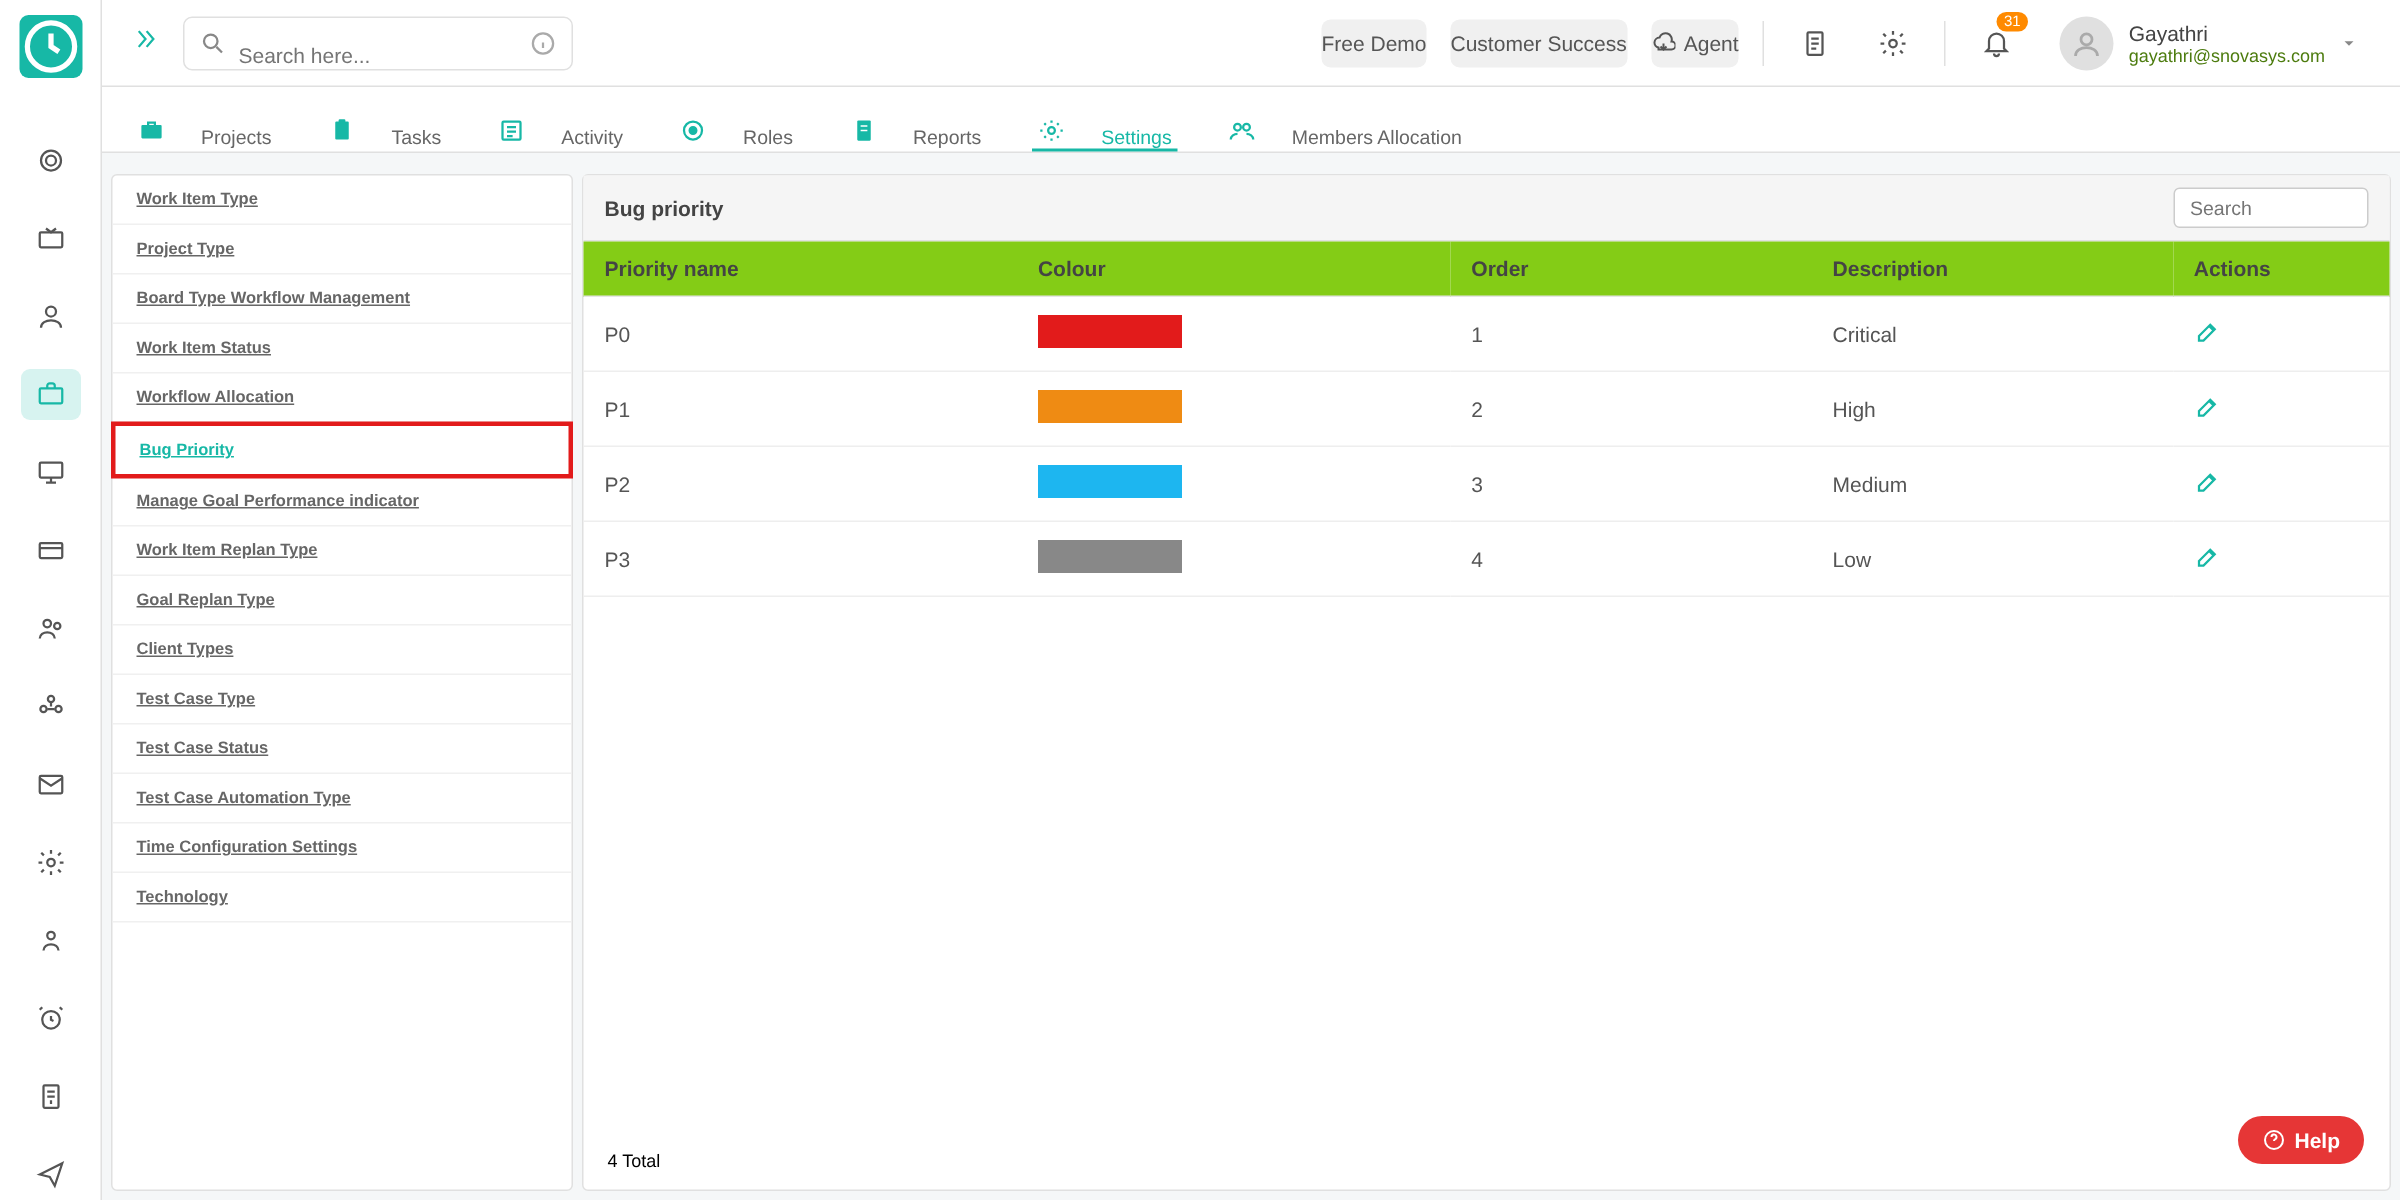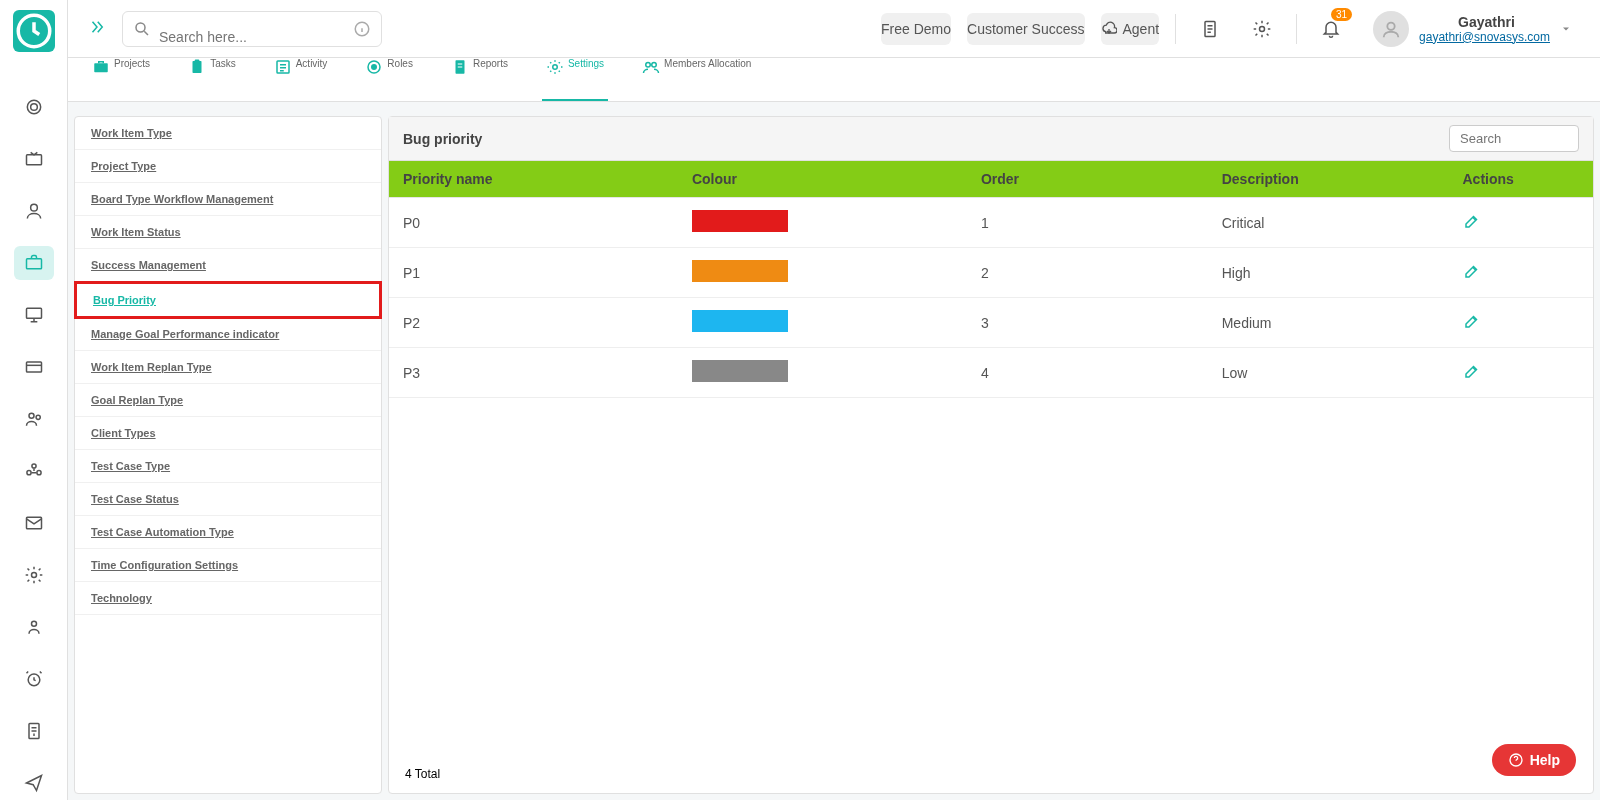--- a/index.html
+++ b/index.html
@@ -55,30 +55,30 @@
     border-radius:6px; cursor:pointer; color:#555; position:relative;
   }
   .icon-btn svg { width:20px; height:20px; stroke:currentColor; fill:none; stroke-width:1.8; }
   .divider-v { width:1px; height:30px; background:#e0e0e0; }
   .badge {
     position:absolute; top:-3px; right:-3px; background:#ff8a00; color:#fff;
     font-size:10px; border-radius:10px; padding:1px 5px; font-weight:400;
   }
   .user-box { display:flex; align-items:center; gap:10px; cursor:pointer; padding:0 8px; }
   .avatar { width:36px; height:36px; border-radius:50%; background:#e0e0e0; display:flex; align-items:center; justify-content:center; }
-  .user-info .name { font-size:14px; color:#444; font-weight:700;margin-left:39px; }
-  .user-info .email { font-size:12px; color:#0369a1;text-decoration:underline; }
+  .user-info .name { font-size:14px; color:#444; font-weight:400; }
+  .user-info .email { font-size:12px; color:#4d7c0f; }
   
   
   .nav-tabs {
     height:44px; background:#fff; display:flex; align-items:stretch;
     padding:0 20px; gap:30px; border-bottom:1px solid #e0e0e0;
   }
   .nav-tab {
-    display:flex; align-items:flex-start; gap:4px; font-size:10px; color:#666;
+    display:flex; align-items:flex-end; gap:24px; font-size:13px; color:#666;
     cursor:pointer; border-bottom:2px solid transparent; padding:0 4px;
   }
   .nav-tab.active { color:#17b8a6; border-bottom-color:#17b8a6; }
   .nav-tab svg { width:18px; height:18px; }
   .nav-tab .ticon { color:#17b8a6; }
   
   
   .content { flex:1; display:flex; gap:6px; padding:14px 6px 6px 6px; background:#f5f7f8; }
   
   
@@ -346,21 +346,21 @@
           <span>Members Allocation</span>
         </div>
     </div>
 
     <div class="content">
       <div class="settings-panel" id="settings-panel">
           <div class="settings-item">Work Item Type</div>
           <div class="settings-item">Project Type</div>
           <div class="settings-item">Board Type Workflow Management</div>
           <div class="settings-item">Work Item Status</div>
-          <div class="settings-item">Success Management</div>
+          <div class="settings-item">Workflow Allocation</div>
           <div class="settings-item highlighted">Bug Priority</div>
           <div class="settings-item">Manage Goal Performance indicator</div>
           <div class="settings-item">Work Item Replan Type</div>
           <div class="settings-item">Goal Replan Type</div>
           <div class="settings-item">Client Types</div>
           <div class="settings-item">Test Case Type</div>
           <div class="settings-item">Test Case Status</div>
           <div class="settings-item">Test Case Automation Type</div>
           <div class="settings-item">Time Configuration Settings</div>
           <div class="settings-item">Technology</div>

